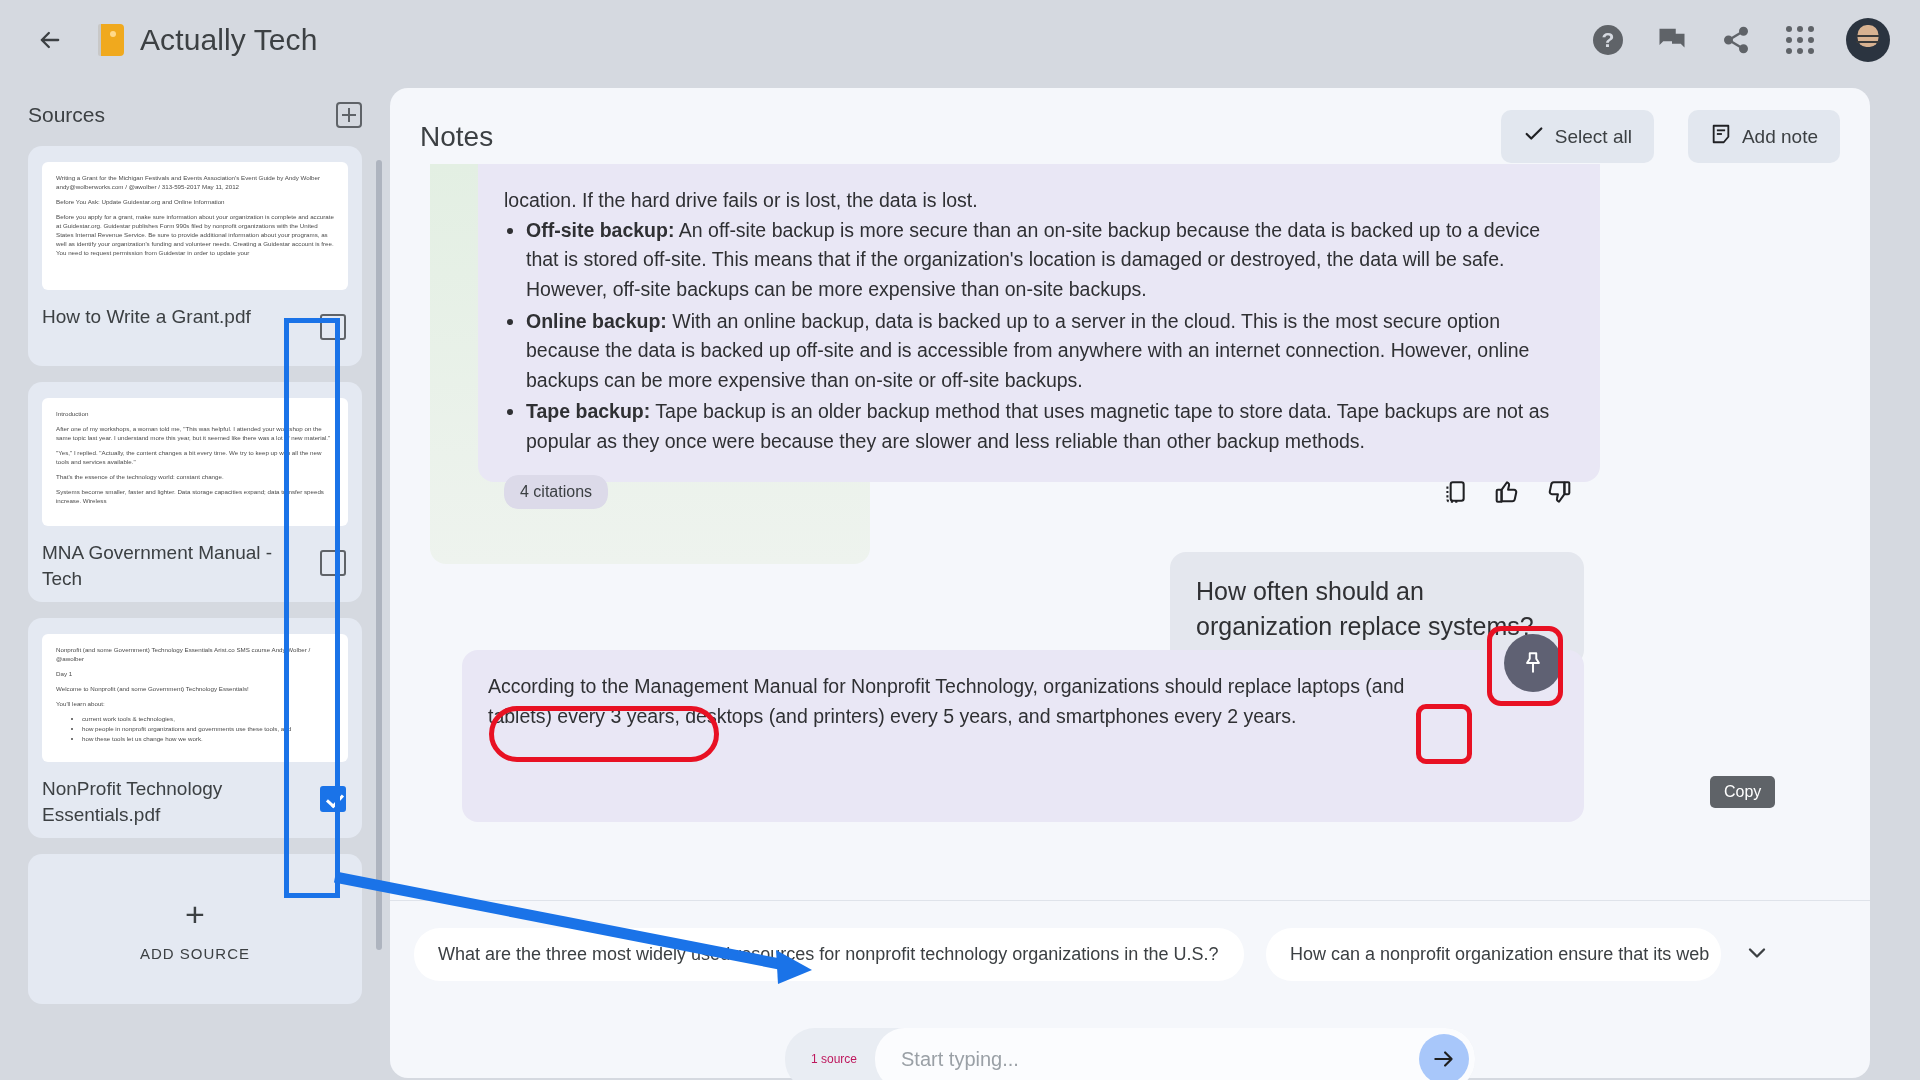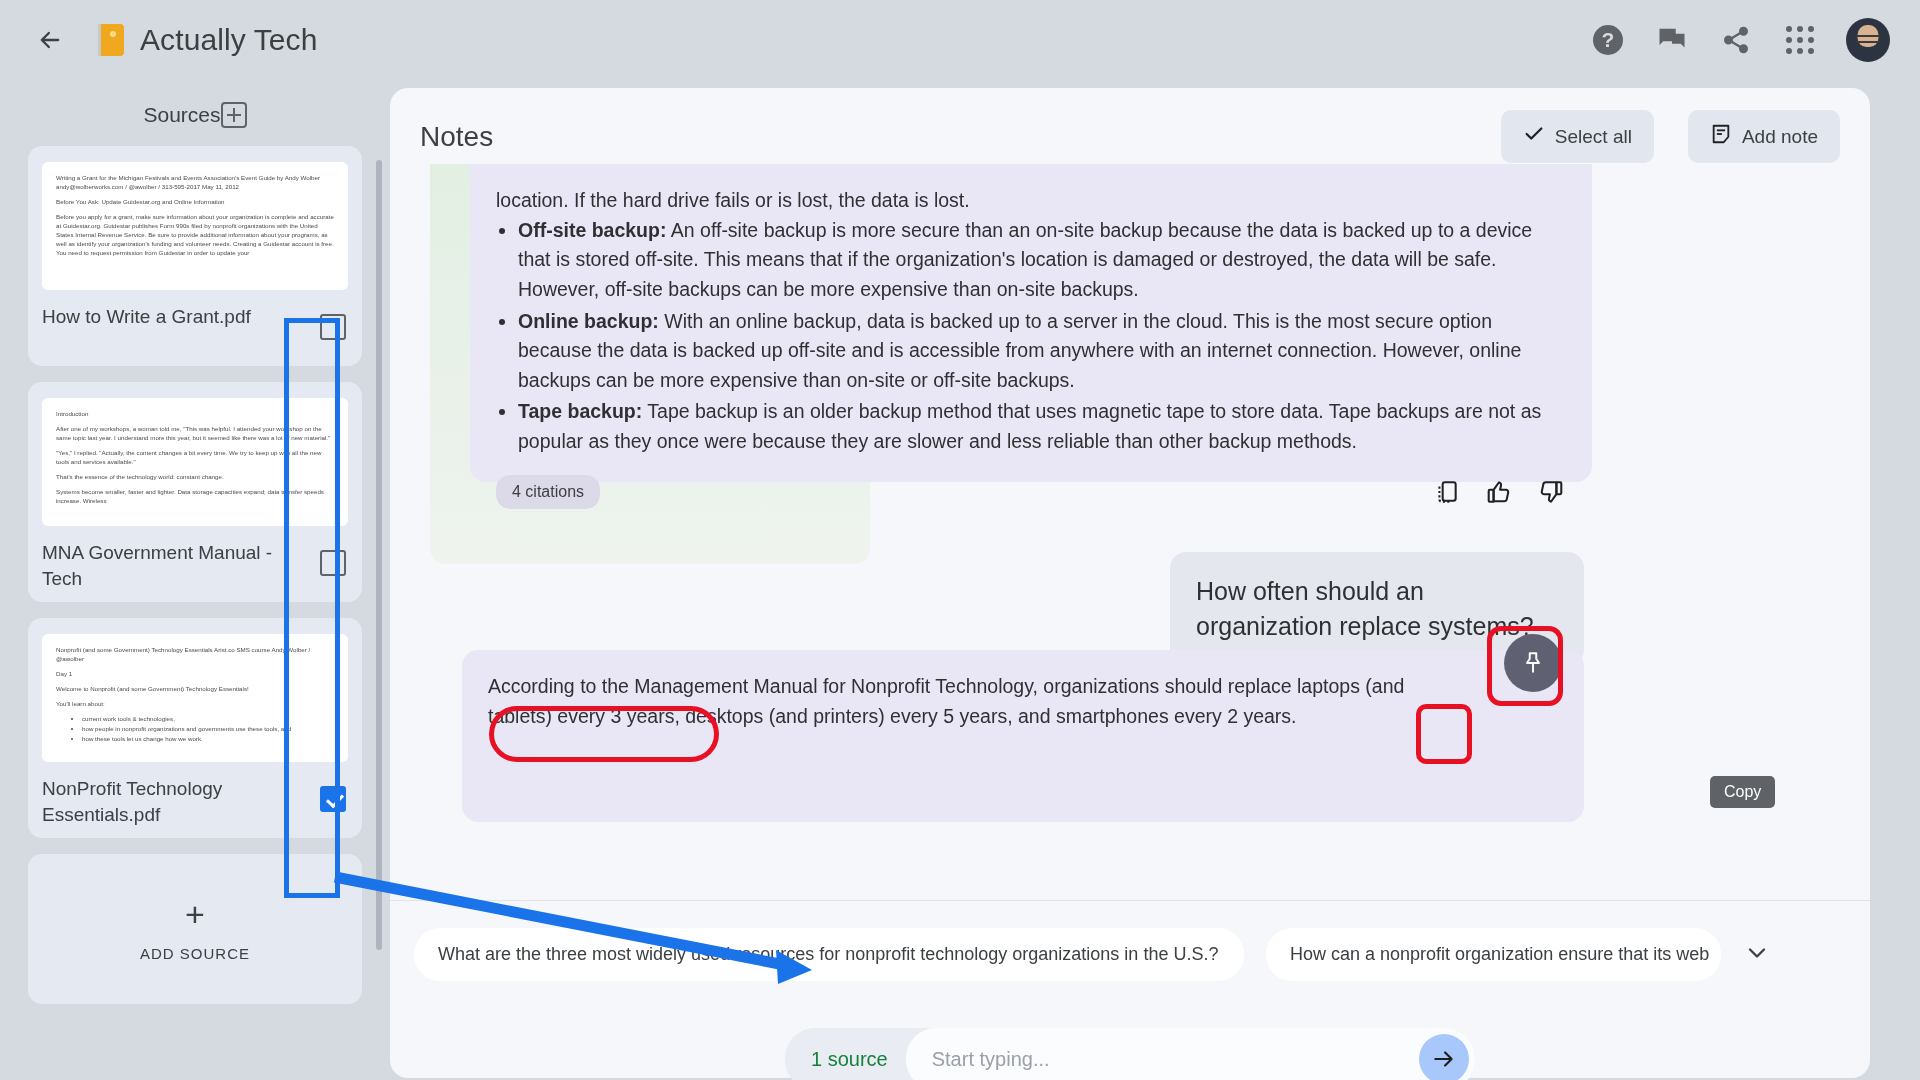--- a/index.html
+++ b/index.html
@@ -67,21 +67,21 @@
     width: 23px; height: 4px;
     border-top: 2px solid #3a3a3a; border-bottom: 2px solid #3a3a3a;
   }
 
   
   .sources-panel {
     position: absolute; left: 0; top: 80px;
     width: 390px; height: 1000px;
   }
   .sources-header {
-    display:flex; align-items:center; justify-content:center;
+    display:flex; align-items:center; justify-content:space-between;
     padding: 22px 28px 10px 28px;
   }
   .sources-title { font-size: 21px; color: #3c4043; }
   .add-source-sq {
     width: 26px; height: 26px;
     border: 2px solid #5f6368; border-radius: 4px;
     position: relative; cursor: pointer;
   }
   .add-source-sq::before, .add-source-sq::after {
     content:''; position:absolute; background:#5f6368;
@@ -184,21 +184,21 @@
     overflow: hidden;
   }
 
   .answer-card {
     position:absolute;
     background:#e9e7f5;
     border-radius: 16px;
     padding: 22px 26px 16px 26px;
   }
   .answer-card.first {
-    left: 80px; top: 0; width: 1122px; height: 318px;
+    left: 88px; top: 0; width: 1122px; height: 318px;
     border-radius: 0 0 16px 16px;
   }
   .answer-card.second {
     left: 72px; top: 486px; width: 1122px; height: 172px;
   }
   .greencard {
     position:absolute; left: 40px; top: 0;
     width: 440px; height: 400px;
     background: linear-gradient(180deg,#e3efe3,#eef3ee);
     border-radius: 0 0 16px 16px;
@@ -268,21 +268,21 @@
 
   .composer {
     position:absolute; top: 940px; left: 0; width:1480px;
     display:flex; justify-content:center; align-items:center;
   }
   .composer-wrap {
     display:flex; align-items:center;
     background:#e9edf3; border-radius: 30px; padding-left: 26px;
     height: 62px; width: 690px;
   }
-  .src-count { font-size: 20px; color:#15803d; margin-right: 18px; white-space:nowrap; cursor:pointer; }
+  .src-count { font-size: 12px; color:#be185d; margin-right: 18px; white-space:nowrap; cursor:pointer; }
   .input-wrap {
     position:relative; flex:1; height: 62px;
     background:#fbfcfe; border-radius: 30px;
     display:flex; align-items:center; padding: 0 70px 0 26px;
   }
   .fake-input {
     border:none; outline:none; background:transparent;
     font-size: 20px; color:#4c1d95; width: 100%;
     font-family:"Liberation Sans", sans-serif;
   }

